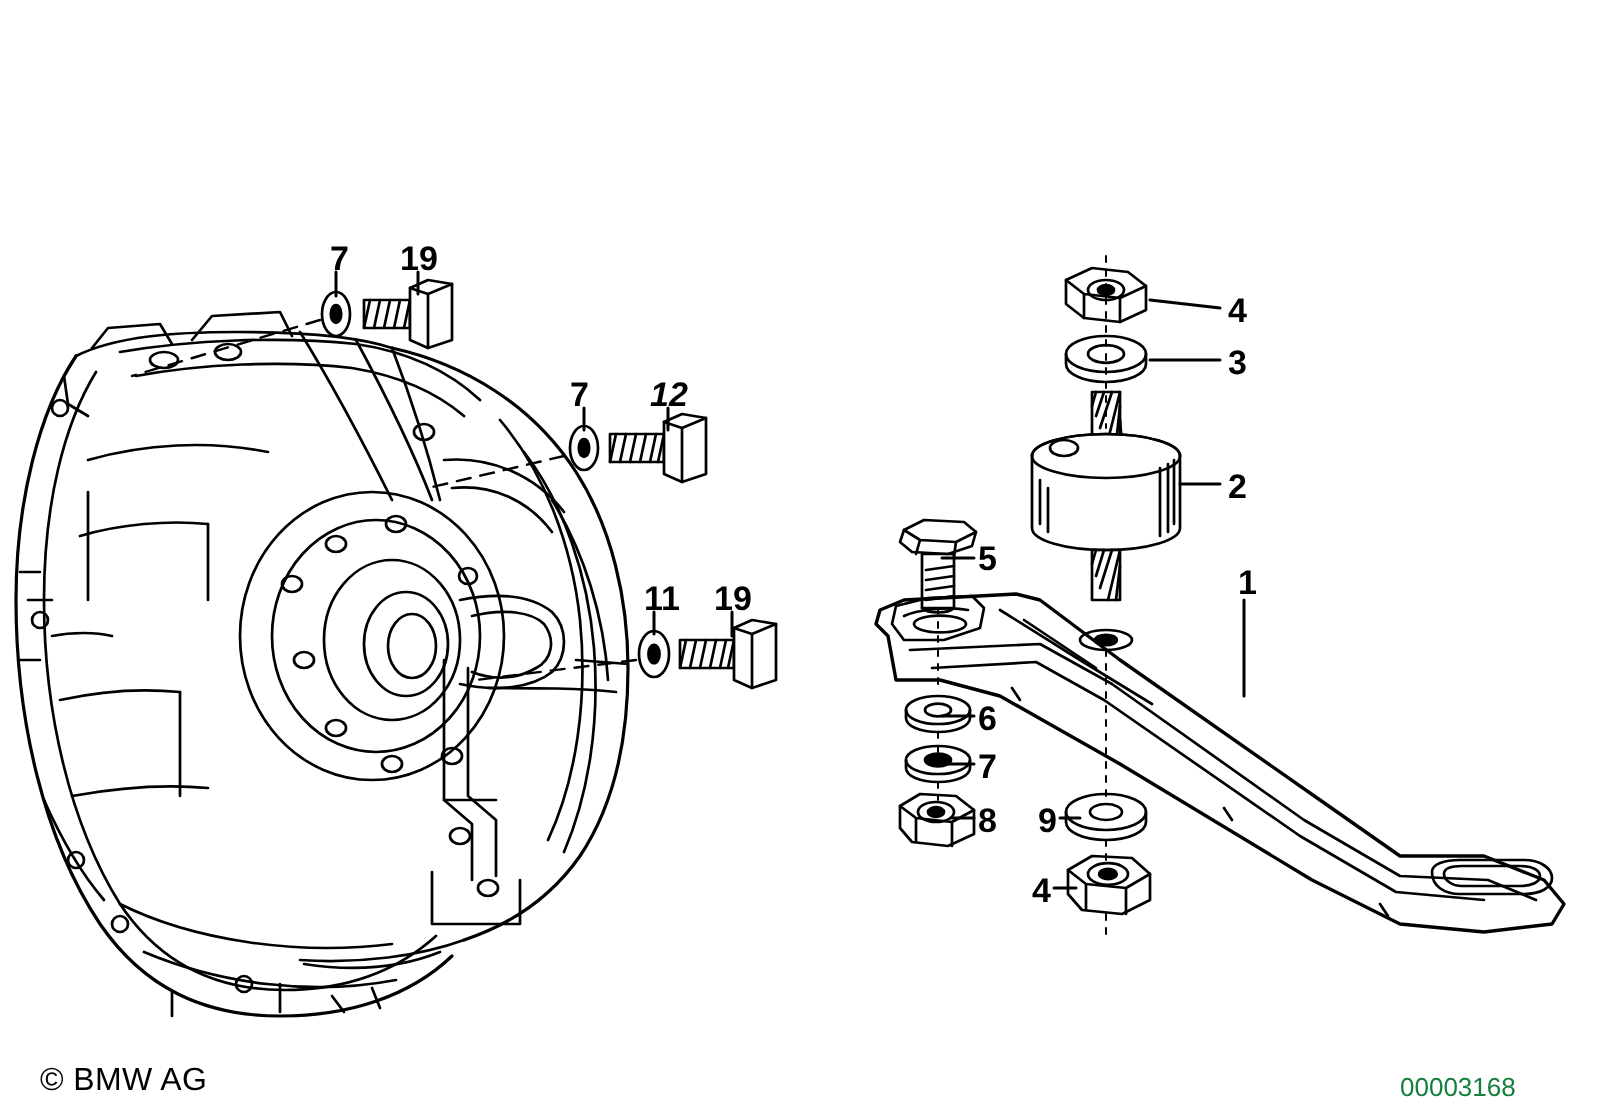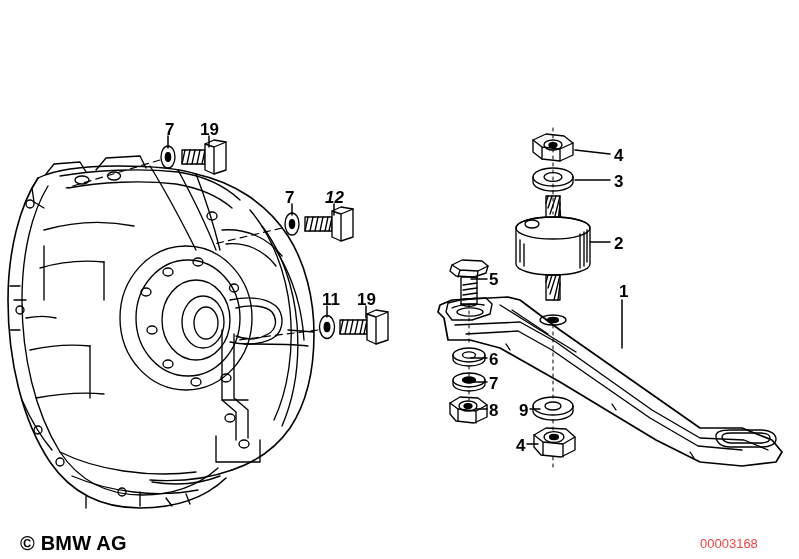--- a/index.html
+++ b/index.html
@@ -1,23 +1,23 @@
 <!DOCTYPE html>
 <html><head>
 <meta charset="utf-8">
 <style>
   html,body{margin:0;padding:0;background:#fff;}
   body{width:799px;height:559px;position:relative;overflow:hidden;
        font-family:"Liberation Sans", sans-serif;color:#000;}
   #diagram{position:absolute;left:0;top:0;width:799px;height:559px;}
   .lbl{position:absolute;font-weight:bold;font-size:17px;line-height:17px;
        font-family:"Liberation Sans", sans-serif;color:#000;white-space:nowrap;}
-  #copyright{position:absolute;left:20px;top:532px;font-size:20px;font-weight:bold;
+  #copyright{position:absolute;left:20px;top:532px;font-size:16px;font-weight:normal;
              letter-spacing:.2px;white-space:nowrap;}
-  #partno{position:absolute;left:700px;top:536px;font-size:13px;color:#ef4444;white-space:nowrap;}
+  #partno{position:absolute;left:700px;top:536px;font-size:13px;color:#15803d;white-space:nowrap;}
 </style>
 </head>
 <body>
 
 <svg id="diagram" viewBox="0 0 799 559" xmlns="http://www.w3.org/2000/svg">
   <rect x="0" y="0" width="799" height="559" fill="#ffffff"></rect>
 
   <g fill="none" stroke="#000" stroke-width="1.35" stroke-linejoin="round" stroke-linecap="round">
 
     <g>

